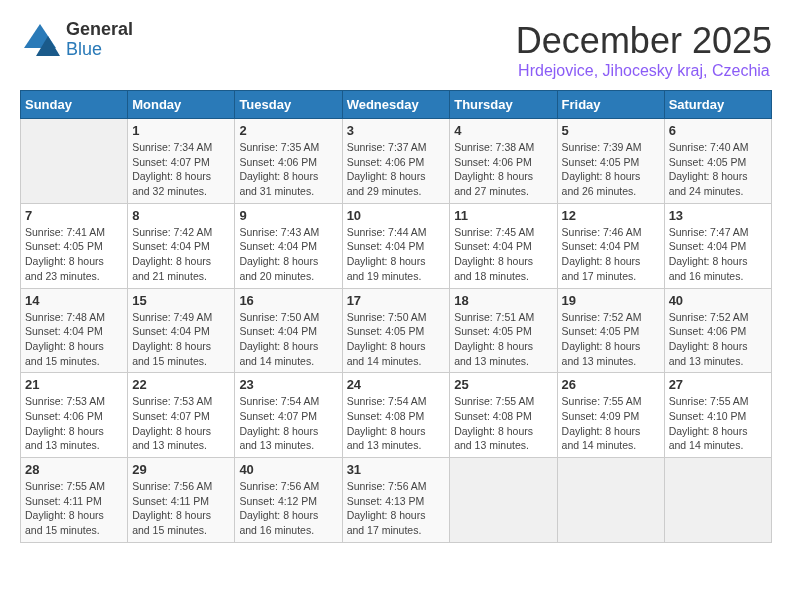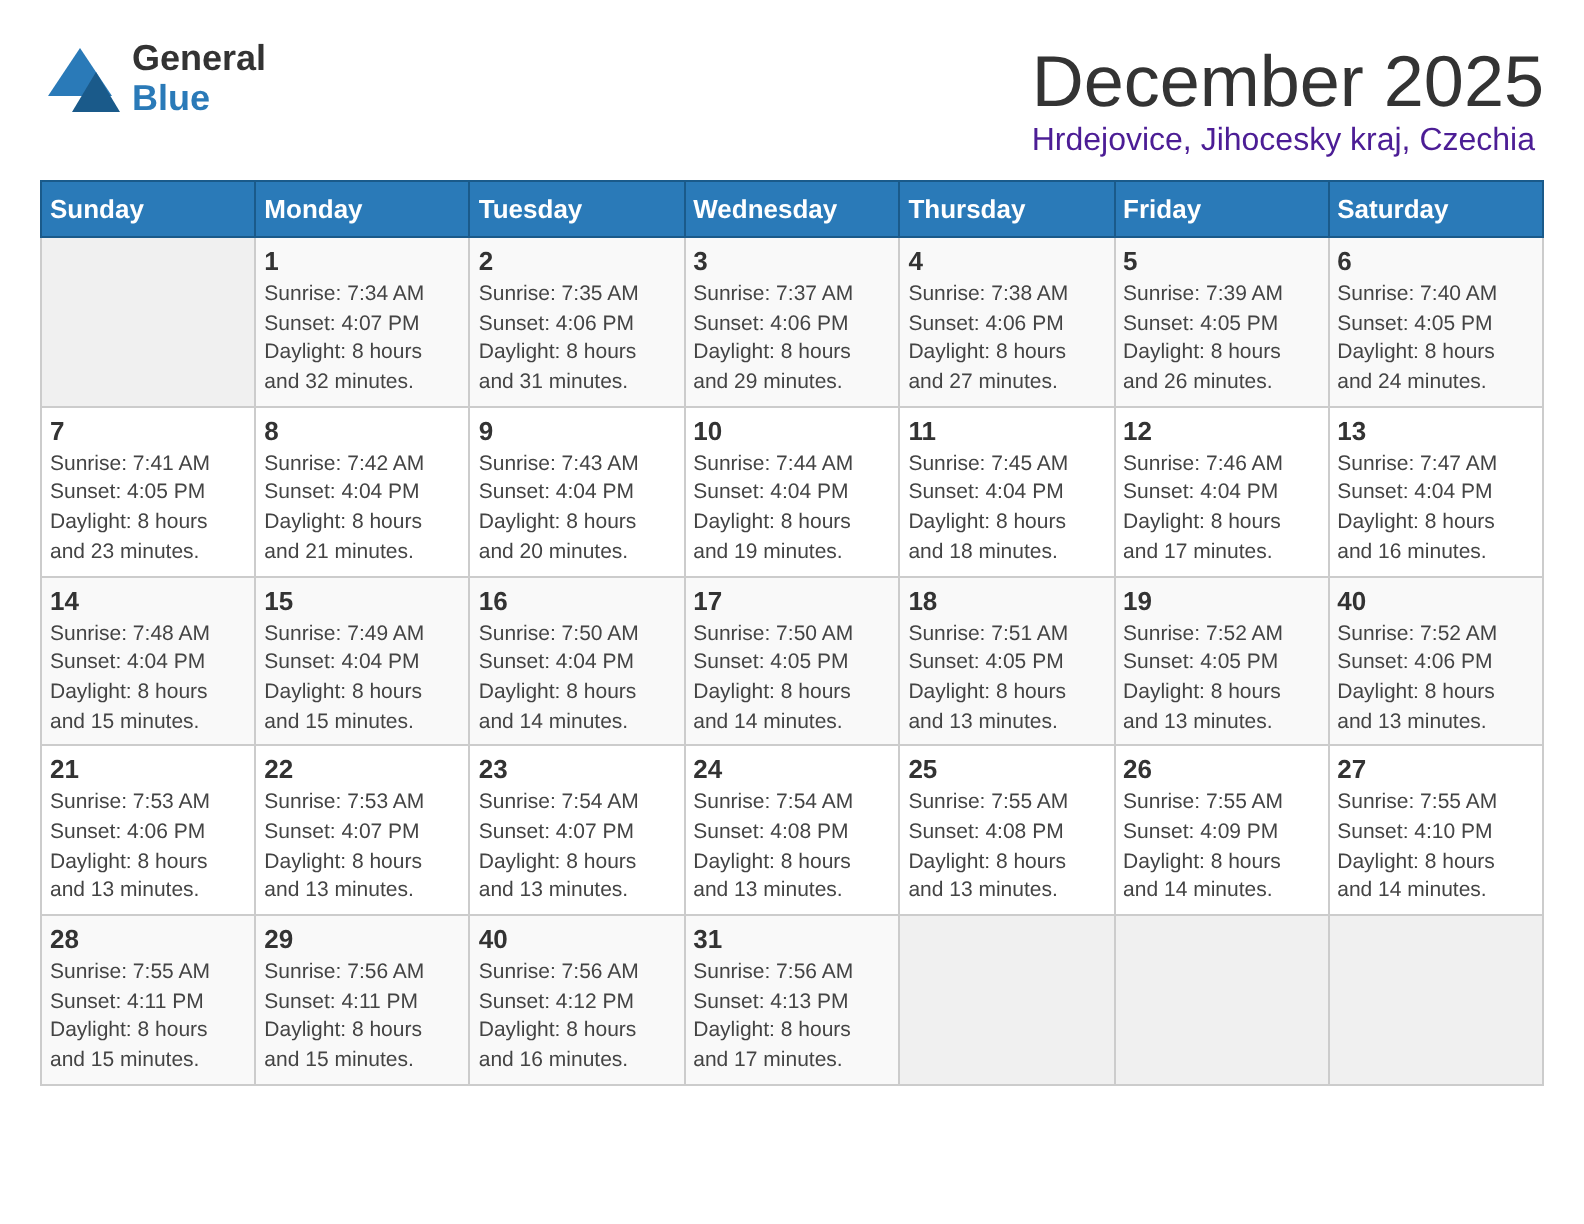--- a/index.html
+++ b/index.html
@@ -26,38 +26,38 @@
       flex-direction: column;
       line-height: 1.1;
     }
     .logo-general {
       font-size: 18px;
       font-weight: bold;
       color: #333;
     }
     .logo-blue {
       font-size: 18px;
-      font-weight: bold;
+      font-weight: normal;
       color: #2a7ab8;
     }
     .logo-icon {
       width: 40px;
       height: 40px;
     }
     .title-area {
-      text-align: left;
+      text-align: center;
     }
     .month-title {
       font-size: 36px;
       color: #333;
       font-weight: normal;
     }
     .location-title {
       font-size: 16px;
-      color: #4c1d95;
+      color: #8b5cf6;
     }
     .calendar {
       width: 100%;
       border-collapse: collapse;
       font-size: 11px;
     }
     .calendar thead th {
       background-color: #2a7ab8;
       color: white;
       padding: 6px 4px;

